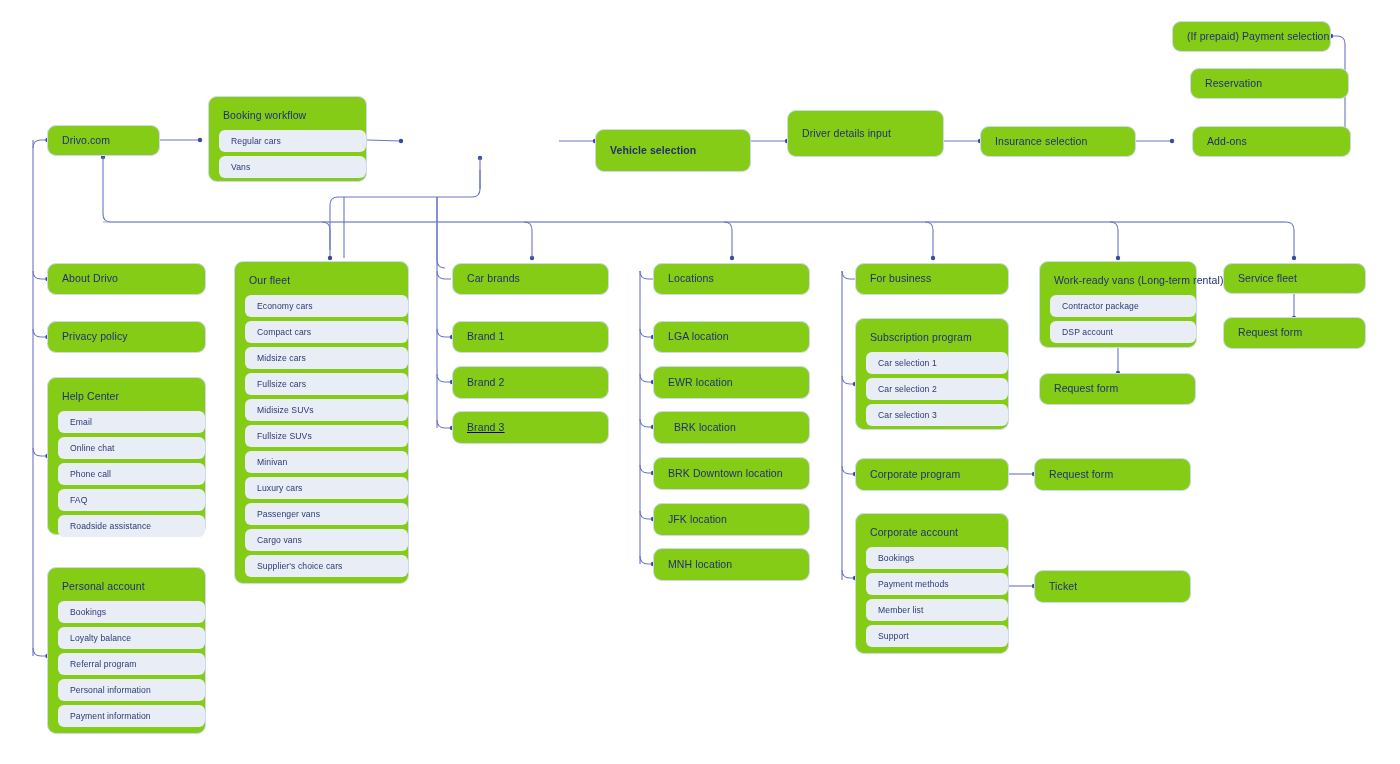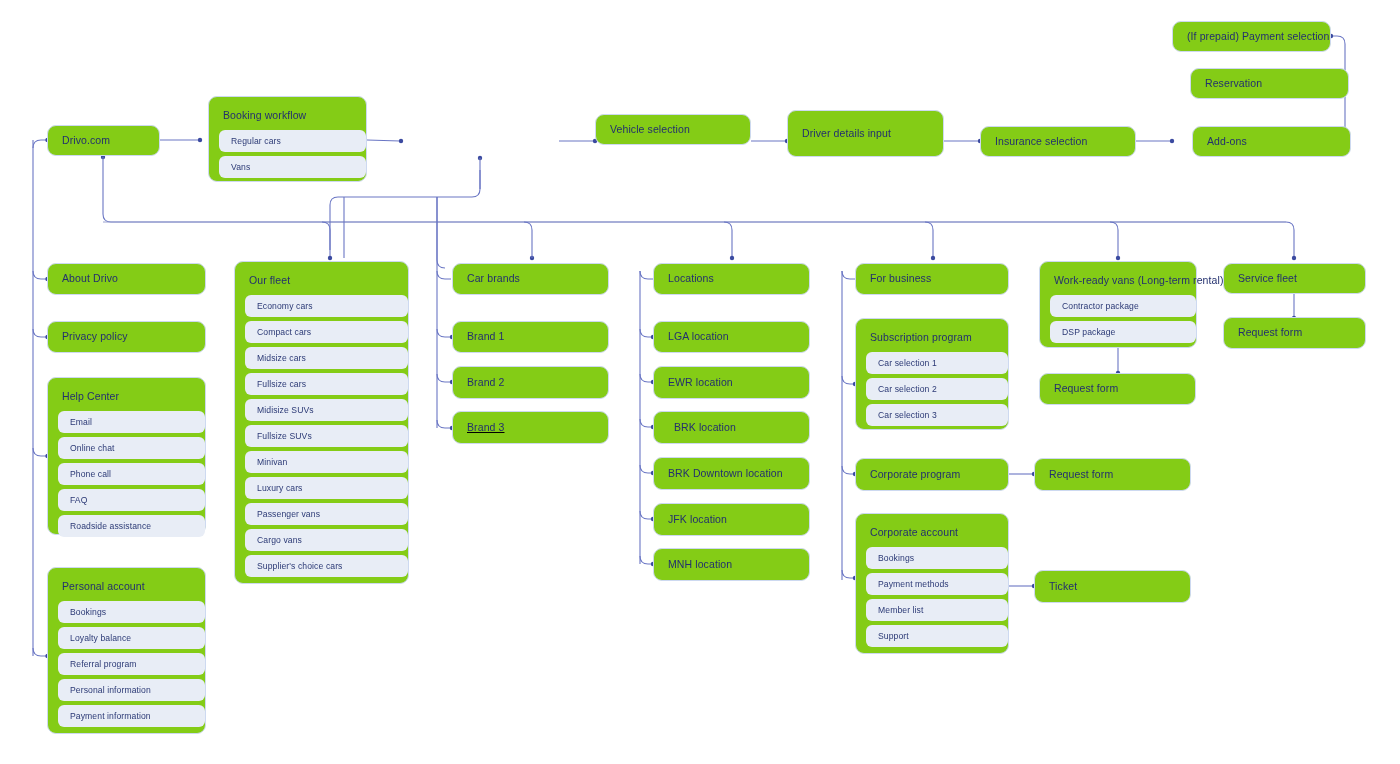--- a/index.html
+++ b/index.html
@@ -177,21 +177,21 @@
     <span class="title">Booking workflow</span>
     <div class="pill">
         <span>Regular cars</span>
       </div>
     <div class="pill">
         <span>Vans</span>
       </div>
   </div>
 
 
-  <div class="node simple" style="left:595px;top:114px;width:156px;height:31px;">
+  <div class="node simple" style="left:595px;top:129px;width:156px;height:43px;font-weight:bold;">
     <span class="title">Vehicle selection</span>
   </div>
 
   <div class="node simple" style="left:787px;top:110px;width:157px;height:47px;">
     <span class="title">Driver details input</span>
   </div>
 
   <div class="node simple" style="left:980px;top:126px;width:156px;height:31px;">
     <span class="title">Insurance selection</span>
   </div>
@@ -370,21 +370,21 @@
   <div class="node simple" style="left:1034px;top:570px;width:157px;height:33px;">
     <span class="title">Ticket</span>
   </div>
 
   <div class="node group" style="left:1039px;top:261px;width:158px;height:87px;">
     <span class="title">Work-ready vans (Long-term rental)</span>
     <div class="pill">
         <span>Contractor package</span>
       </div>
     <div class="pill">
-        <span>DSP package</span>
+        <span>DSP account</span>
       </div>
   </div>
 
   <div class="node simple" style="left:1039px;top:373px;width:157px;height:32px;">
     <span class="title">Request form</span>
   </div>
 
   <div class="node simple" style="left:1223px;top:263px;width:143px;height:31px;">
     <span class="title">Service fleet</span>
   </div>

